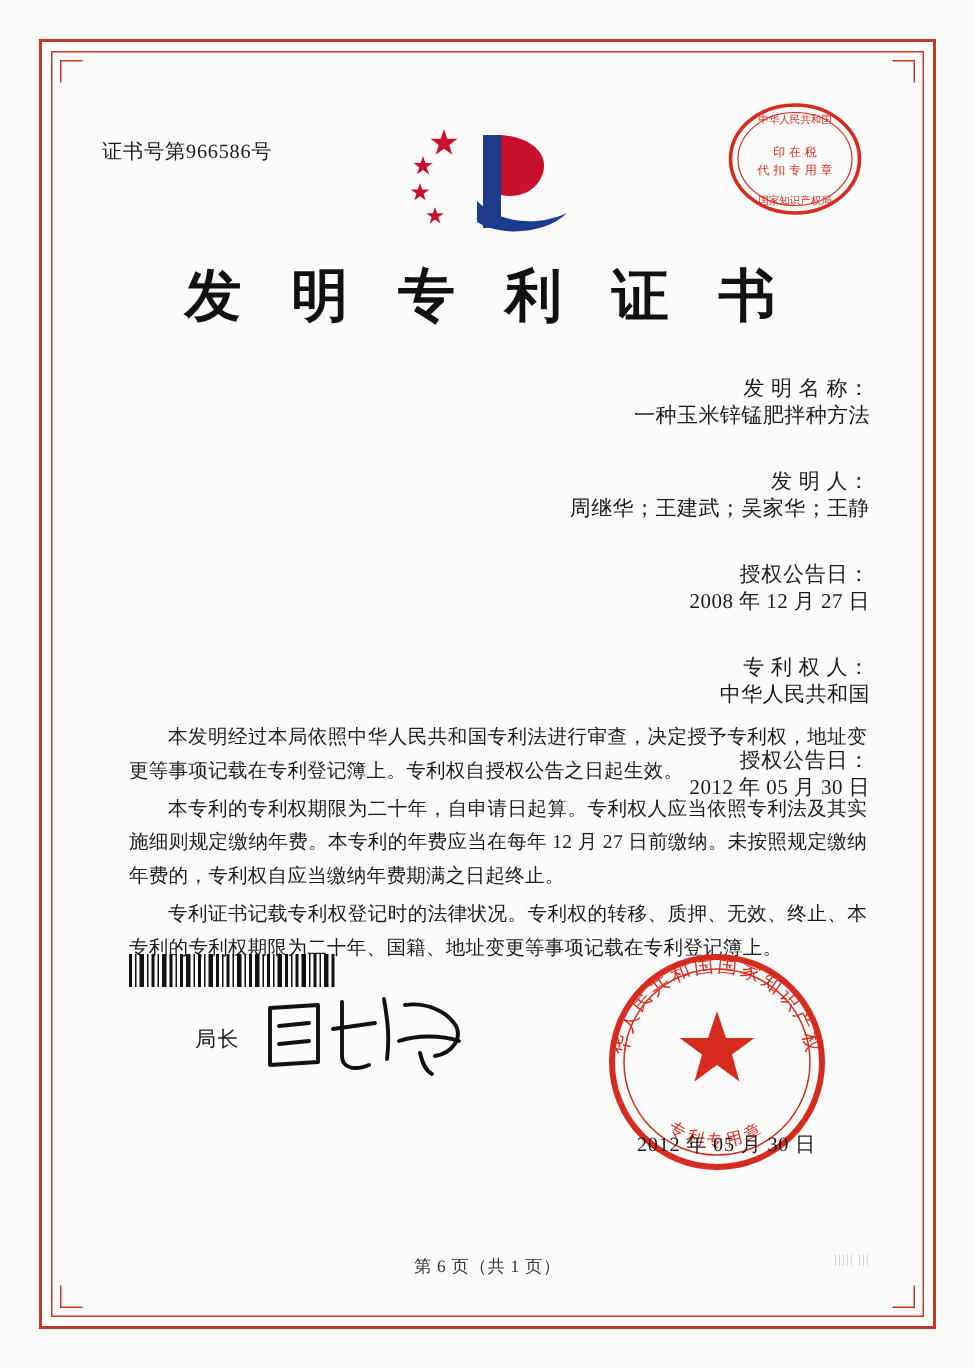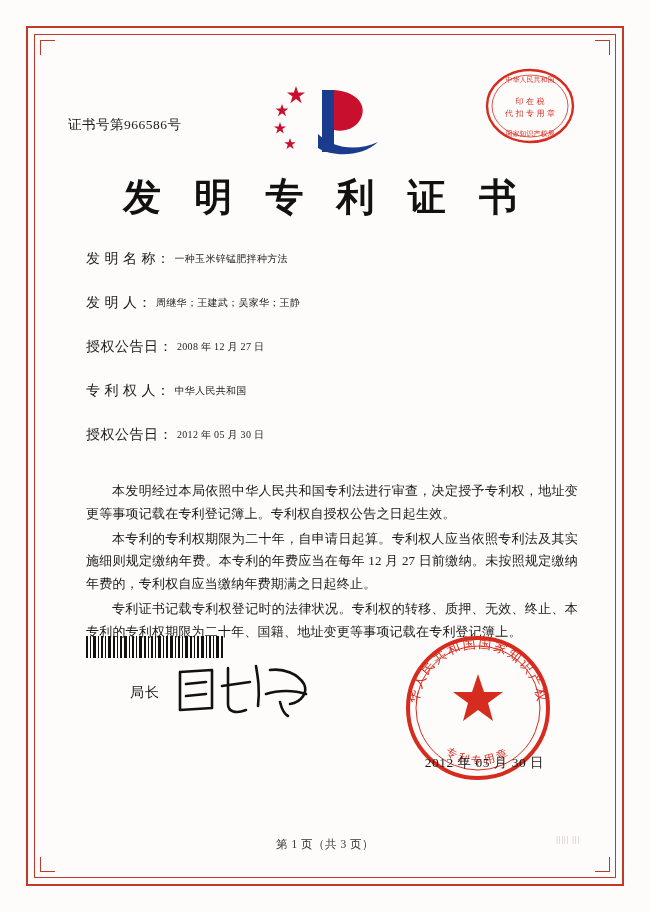--- a/index.html
+++ b/index.html
@@ -56,21 +56,20 @@
     bottom: 50px;
   }
 
   .cert-no {
     position: absolute;
     left: 8px;
     top: 32px;
     font-size: 13.5px;
     letter-spacing: 0.5px;
     color: #1a1a1a;
-    margin-top: 24px;
   }
 
   
   .logo {
     position: absolute;
     left: 50%;
     top: 22px;
     transform: translateX(-50%);
     width: 130px;
     height: 78px;
@@ -99,31 +98,32 @@
   }
 
   .fields {
     position: absolute;
     left: 26px;
     right: 10px;
     top: 190px;
   }
   .field-row {
     display: flex;
-    align-items: center;
+    align-items: flex-end;
     margin-bottom: 26px;
     font-size: 14px;
+    flex-direction: column;
   }
   .field-label {
     white-space: nowrap;
     letter-spacing: 0.5px;
   }
   .field-value {
     margin-left: 4px;
-    font-size: 10px;
+    font-size: 14px;
     letter-spacing: 0.3px;
   }
 
   .body-text {
     position: absolute;
     left: 26px;
     right: 12px;
     top: 420px;
     font-size: 13px;
     line-height: 1.75;
@@ -348,17 +348,17 @@
           <textPath href="#sealArc" startOffset="50%" text-anchor="middle">中华人民共和国国家知识产权局</textPath>
         </text>
         <text font-family="DejaVu Serif, serif" font-size="11" fill="#d62b1f" letter-spacing="3">
           <textPath href="#sealArcBottom" startOffset="50%" text-anchor="middle">专利专用章</textPath>
         </text>
       </svg>
     </div>
 
     <div class="issue-date">2012 年 05 月 30 日</div>
 
-    <div class="page-footer">第 1 页（共 3 页）</div>
+    <div class="page-footer">第 6 页（共 1 页）</div>
     <div class="edge-code">||||| |||</div>
 
   </div>
 </div>
 
 </body></html>

